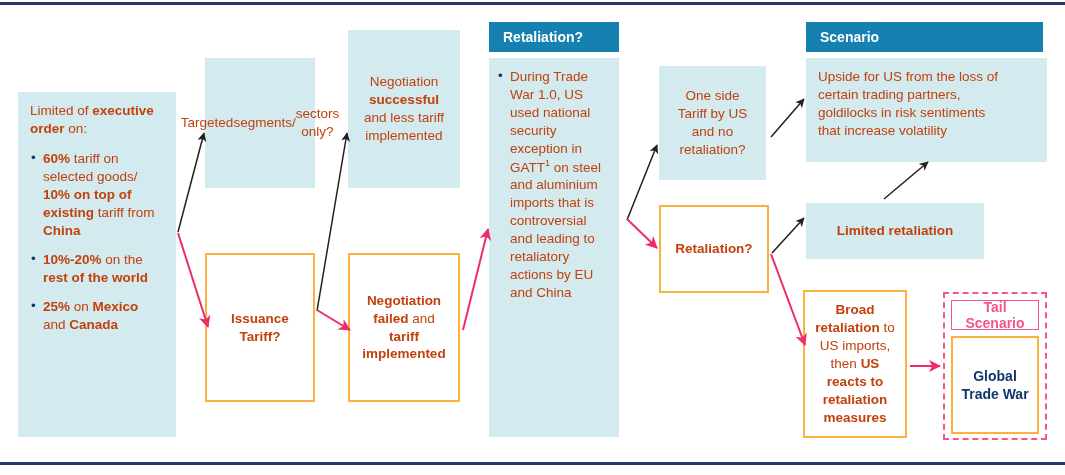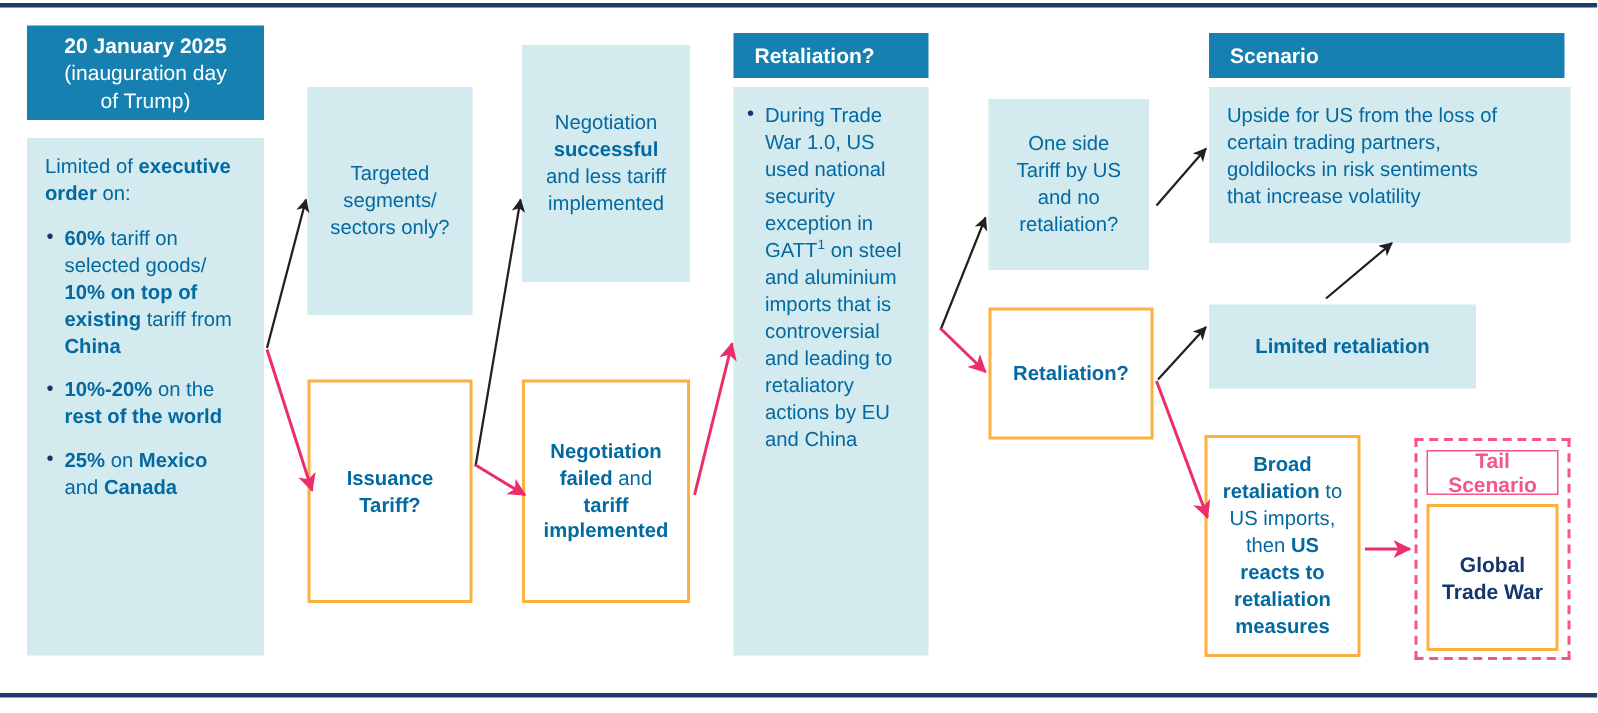--- a/index.html
+++ b/index.html
@@ -23,21 +23,21 @@
     width: 1065px;
     height: 3px;
     background: #23386b;
   }
   #rule-top { top: 2px; }
   #rule-bottom { top: 462px; }
 
   .box {
     position: absolute;
     box-sizing: border-box;
-    color: #0369a1;
+    color: #c2410c;
     font-size: 13.5px;
     line-height: 1.33;
   }
   .hdr {
     background: #1680b0;
     color: #ffffff;
     font-weight: bold;
     font-size: 14px;
     line-height: 1.3;
     display: flex;
@@ -125,38 +125,33 @@
   .sup { font-size: 9px; vertical-align: super; }
 </style>
 </head>
 <body>
 
 <div id="canvas">
 
   <div class="rule" id="rule-top"></div>
   <div class="rule" id="rule-bottom"></div>
 
-  <div class="box hdr center" style="left:18px; top:17px; width:158px; height:63px; flex-direction:column;">
-    <div>20 January 2025</div>
-    <div style="font-weight:normal;">(inauguration day</div>
-    <div style="font-weight:normal;">of Trump)</div>
-  </div>
 
   <div class="box lightblue pad" style="left:18px; top:92px; width:158px; height:345px;">
     <div style="margin-bottom:12px;">
       <span>Limited of </span><b>executive order</b><span> on:</span>
     </div>
     <ul class="bul" id="eo-bullets">
         <li><b>60%</b><span> tariff on selected goods/ </span><b>10% on top of existing</b><span> tariff from </span><b>China</b></li>
         <li><b>10%-20%</b><span> on the </span><b>rest of the world</b></li>
         <li><b>25%</b><span> on </span><b>Mexico</b><span> and </span><b>Canada</b></li>
       </ul>
   </div>
 
-  <div class="box lightblue center-box" style="left:205px; top:58px; width:110px; height:152px; flex-direction:column;">
+  <div class="box lightblue center-box" style="left:205px; top:58px; width:110px; height:130px; flex-direction:row;">
     <div>Targeted</div>
     <div>segments/</div>
     <div>sectors only?</div>
   </div>
 
   <div class="box orange" style="left:205px; top:253px; width:110px; height:149px; flex-direction:column;">
     <div>Issuance</div>
     <div>Tariff?</div>
   </div>
 

